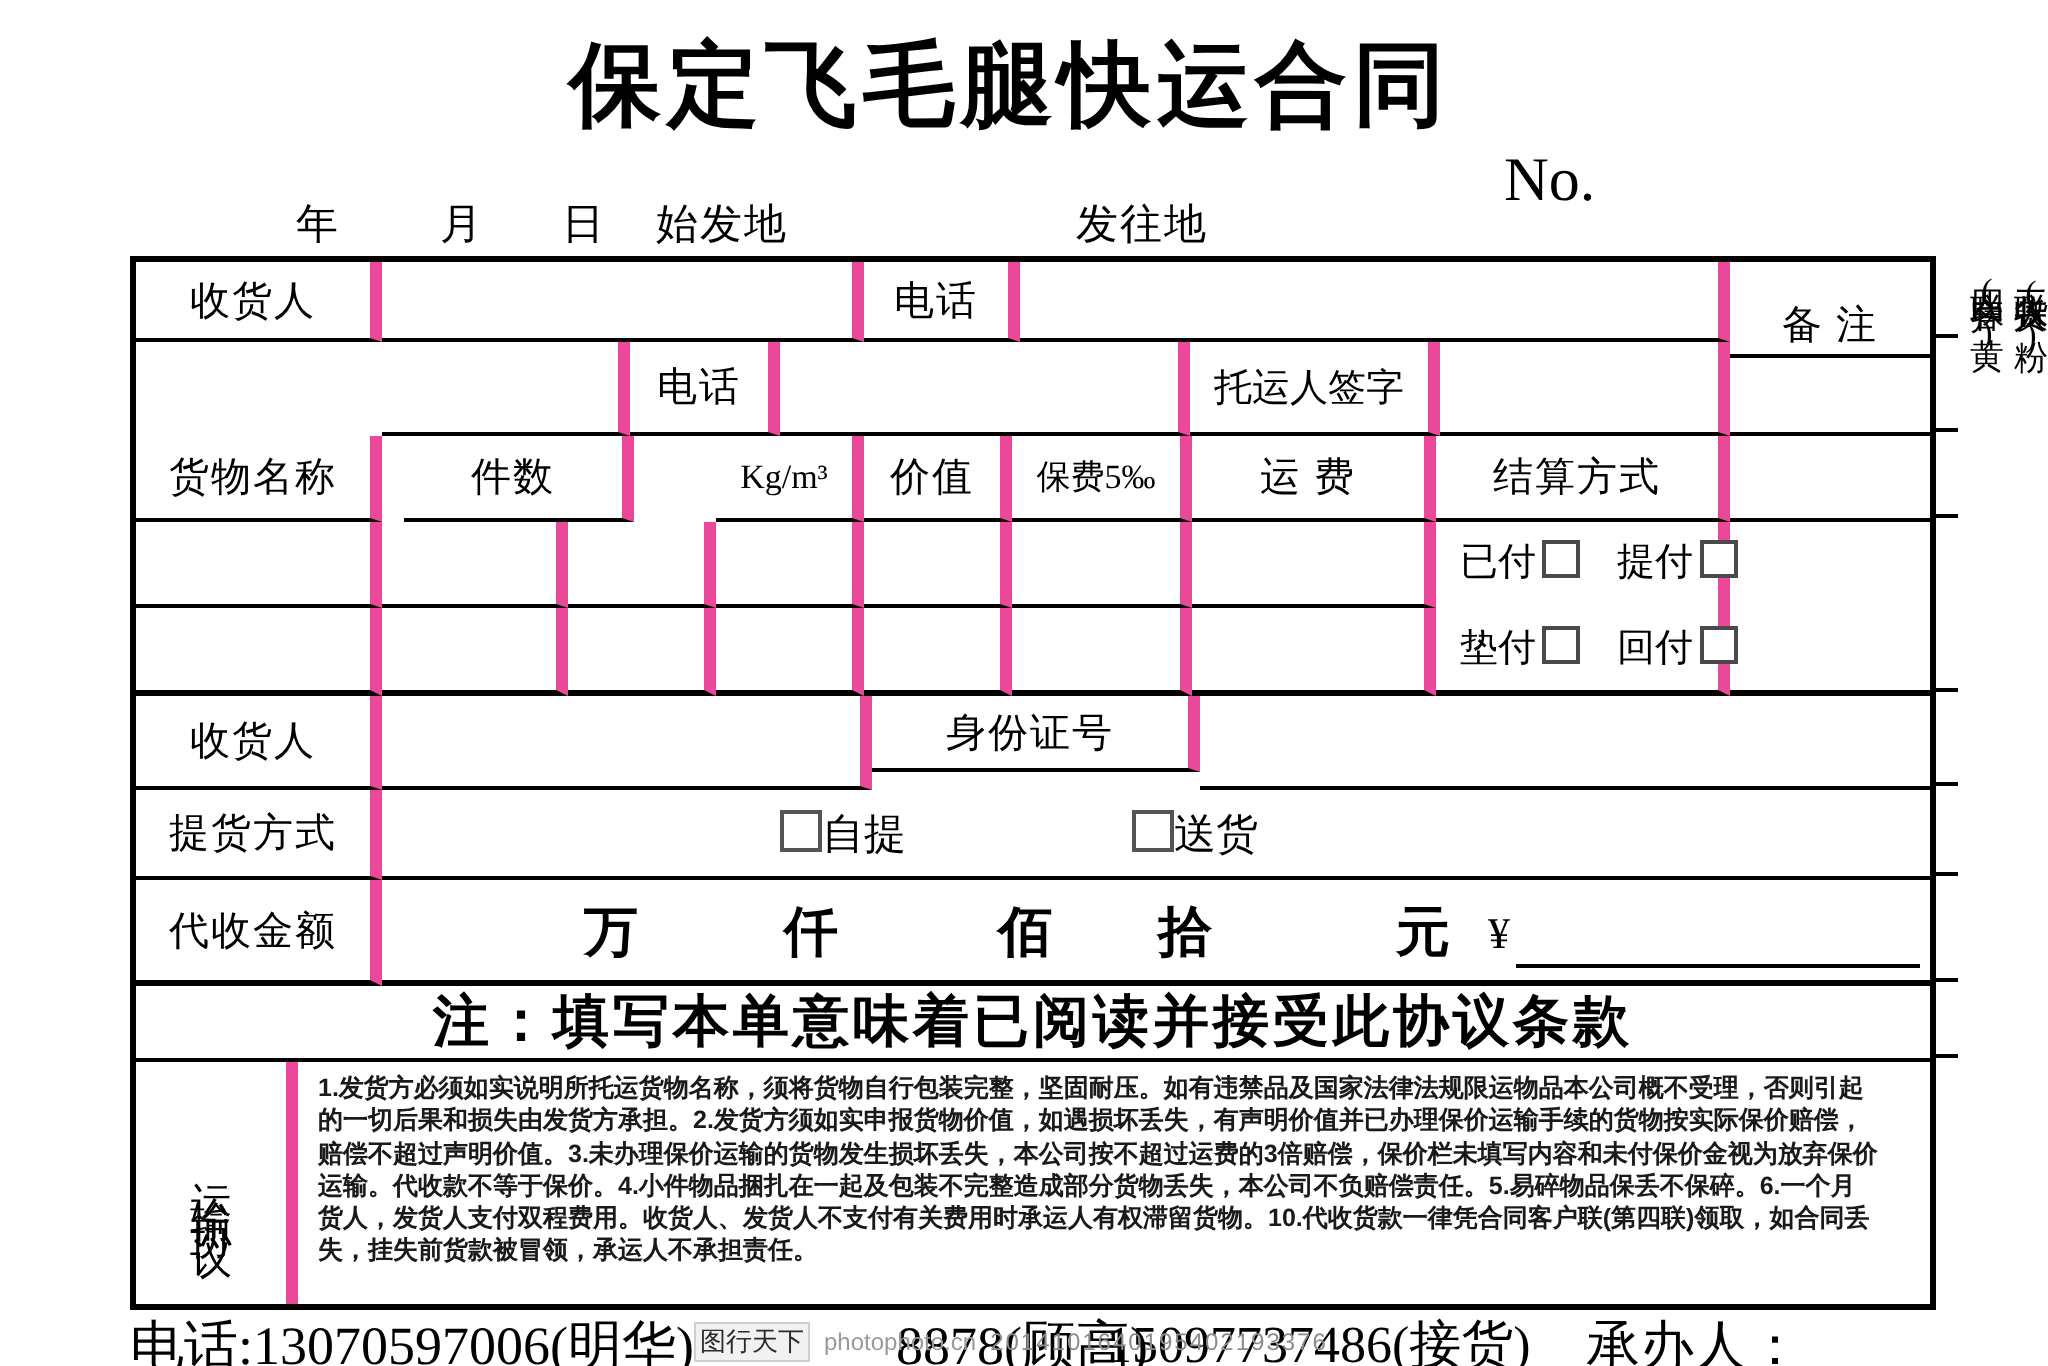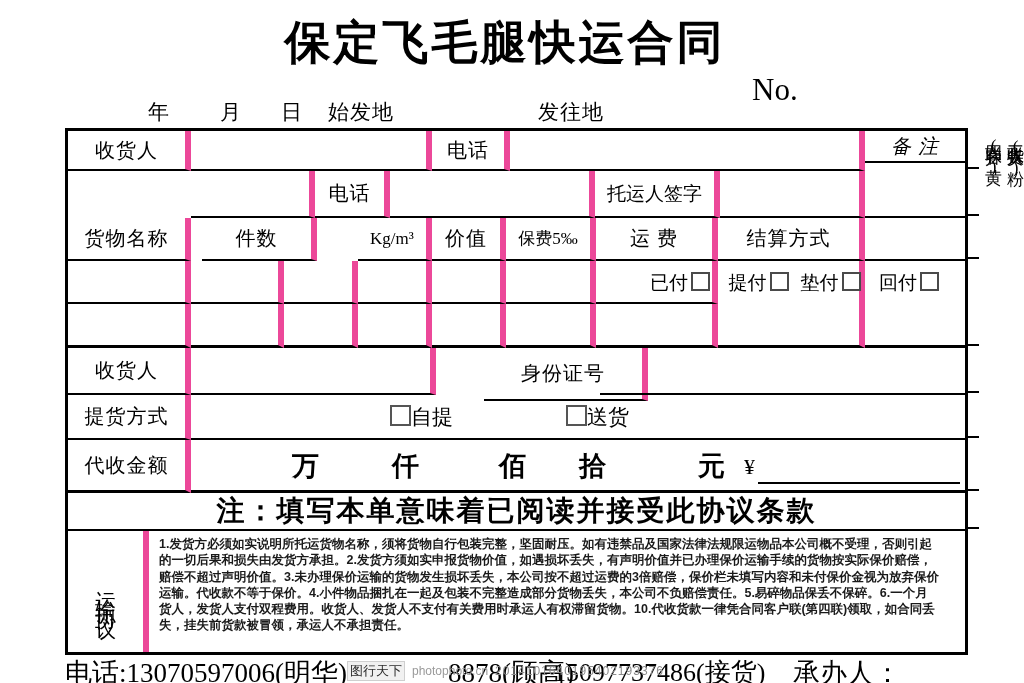--- a/index.html
+++ b/index.html
@@ -78,21 +78,21 @@
 <div class="dateword" style="left:281px;">日</div>
 <div class="dateword" style="left:328px;">始发地</div>
 <div class="dateword" style="left:538px;">发往地</div>
 
 <div class="formtable">
 
   <div class="cell cr cb lab" style="top:0;left:0;width:123px;height:40px;">收货人</div>
   <div class="cell cr cb" style="top:0;left:123px;width:241px;height:40px;"></div>
   <div class="cell cr cb lab" style="top:0;left:364px;width:78px;height:40px;">电话</div>
   <div class="cell cr cb" style="top:0;left:442px;width:355px;height:40px;"></div>
-  <div class="cell cb lab" style="top:0;left:797px;width:100px;height:32px;font-style:italic;">备 注</div>
+  <div class="cell cb lab" style="top:16px;left:797px;width:100px;height:32px;">备 注</div>
 
   <div class="cell cr cb" style="top:40px;left:123px;width:124px;height:47px;"></div>
   <div class="cell cr cb lab" style="top:40px;left:247px;width:75px;height:47px;">电话</div>
   <div class="cell cr cb" style="top:40px;left:322px;width:205px;height:47px;"></div>
   <div class="cell cr cb lab-sm" style="top:40px;left:527px;width:125px;height:47px;font-size:19px;">托运人签字</div>
   <div class="cell cr cb" style="top:40px;left:652px;width:145px;height:47px;"></div>
   <div class="cell cb" style="top:40px;left:797px;width:100px;height:47px;"></div>
 
   <div class="cell cr cb lab" style="top:87px;left:0;width:123px;height:43px;">货物名称</div>
   <div class="cell cr cb lab" style="top:87px;left:134px;width:115px;height:43px;">件数</div>
@@ -112,37 +112,37 @@
   <div class="cell cr cb" style="top:130px;left:528px;width:122px;height:43px;"></div>
 
   <div class="cell cr cbT" style="top:173px;left:0;width:123px;height:44px;"></div>
   <div class="cell cr cbT" style="top:173px;left:123px;width:93px;height:44px;"></div>
   <div class="cell cr cbT" style="top:173px;left:216px;width:74px;height:44px;"></div>
   <div class="cell cr cbT" style="top:173px;left:290px;width:74px;height:44px;"></div>
   <div class="cell cr cbT" style="top:173px;left:364px;width:74px;height:44px;"></div>
   <div class="cell cr cbT" style="top:173px;left:438px;width:90px;height:44px;"></div>
   <div class="cell cr cbT" style="top:173px;left:528px;width:122px;height:44px;"></div>
 
-  <div class="cell cr cbT" style="top:130px;left:650px;width:147px;height:87px;flex-direction:row;align-items:flex-start;justify-content:center;">
+  <div class="cell cr cbT" style="top:130px;left:650px;width:147px;height:87px;flex-direction:column;align-items:flex-start;justify-content:center;">
     <div class="settle-line">
       <span>已付</span><span class="box"></span>
       <span style="display:inline-block;width:9px;"></span>
       <span>提付</span><span class="box"></span>
     </div>
     <div class="settle-line">
       <span>垫付</span><span class="box"></span>
       <span style="display:inline-block;width:9px;"></span>
       <span>回付</span><span class="box"></span>
     </div>
   </div>
   <div class="cell cbT" style="top:130px;left:797px;width:100px;height:87px;"></div>
 
   <div class="cell cr cb lab" style="top:217px;left:0;width:123px;height:47px;">收货人</div>
   <div class="cell cr cb" style="top:217px;left:123px;width:245px;height:47px;"></div>
-  <div class="cell cr cb lab" style="top:217px;left:368px;width:164px;height:53px;margin-left:48px;">身份证号</div>
+  <div class="cell cr cb lab" style="top:217px;left:368px;width:164px;height:38px;">身份证号</div>
   <div class="cell cb" style="top:217px;left:532px;width:365px;height:47px;"></div>
 
   <div class="cell cr cb lab" style="top:264px;left:0;width:123px;height:45px;">提货方式</div>
   <div class="cell cb" style="top:264px;left:123px;width:774px;height:45px;font-size:21px;padding-left:14px;">
     <span style="position:absolute;left:196px;white-space:nowrap;"><span class="box box-lg"></span><span>自提</span></span>
     <span style="position:absolute;left:372px;white-space:nowrap;"><span class="box box-lg"></span><span>送货</span></span>
   </div>
 
   <div class="cell cr cbT lab" style="top:309px;left:0;width:123px;height:53px;">代收金额</div>
   <div class="cell cbT" style="top:309px;left:123px;width:774px;height:53px;">

